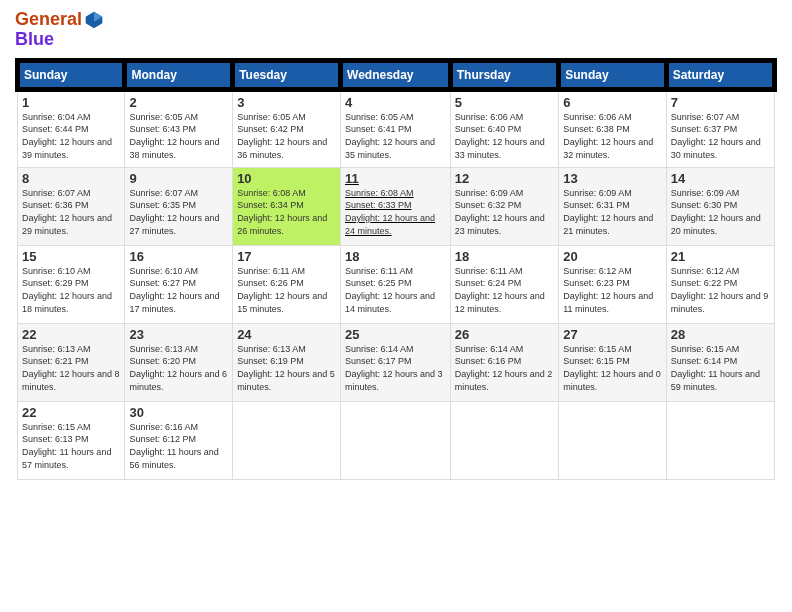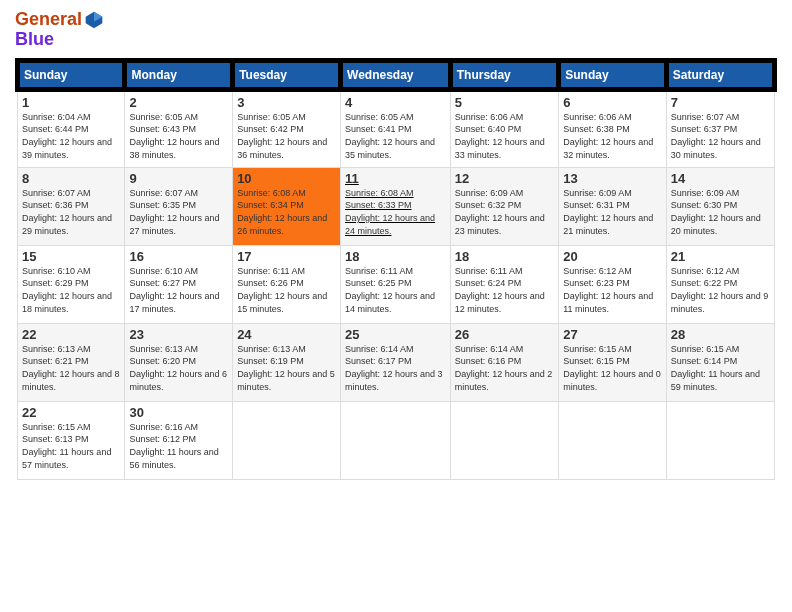--- a/index.html
+++ b/index.html
@@ -202,21 +202,21 @@
         </div>
       </td>
           <td style="background: rgb(245, 245, 245);">
         <span class="day-number">9</span>
         <div class="day-info">
           Sunrise: 6:07 AM<br>
           Sunset: 6:35 PM<br>
           Daylight: 12 hours and 27 minutes.
         </div>
       </td>
-          <td style="background: #f97316; margin-top: 8px;">
+          <td style="background: #bef264; margin-top: 8px;">
         <span class="day-number">10</span>
         <div class="day-info">
           Sunrise: 6:08 AM<br>
           Sunset: 6:34 PM<br>
           Daylight: 12 hours and 26 minutes.
         </div>
       </td>
           <td style="background: rgb(245, 245, 245); text-decoration: underline;">
         <span class="day-number">11</span>
         <div class="day-info">

